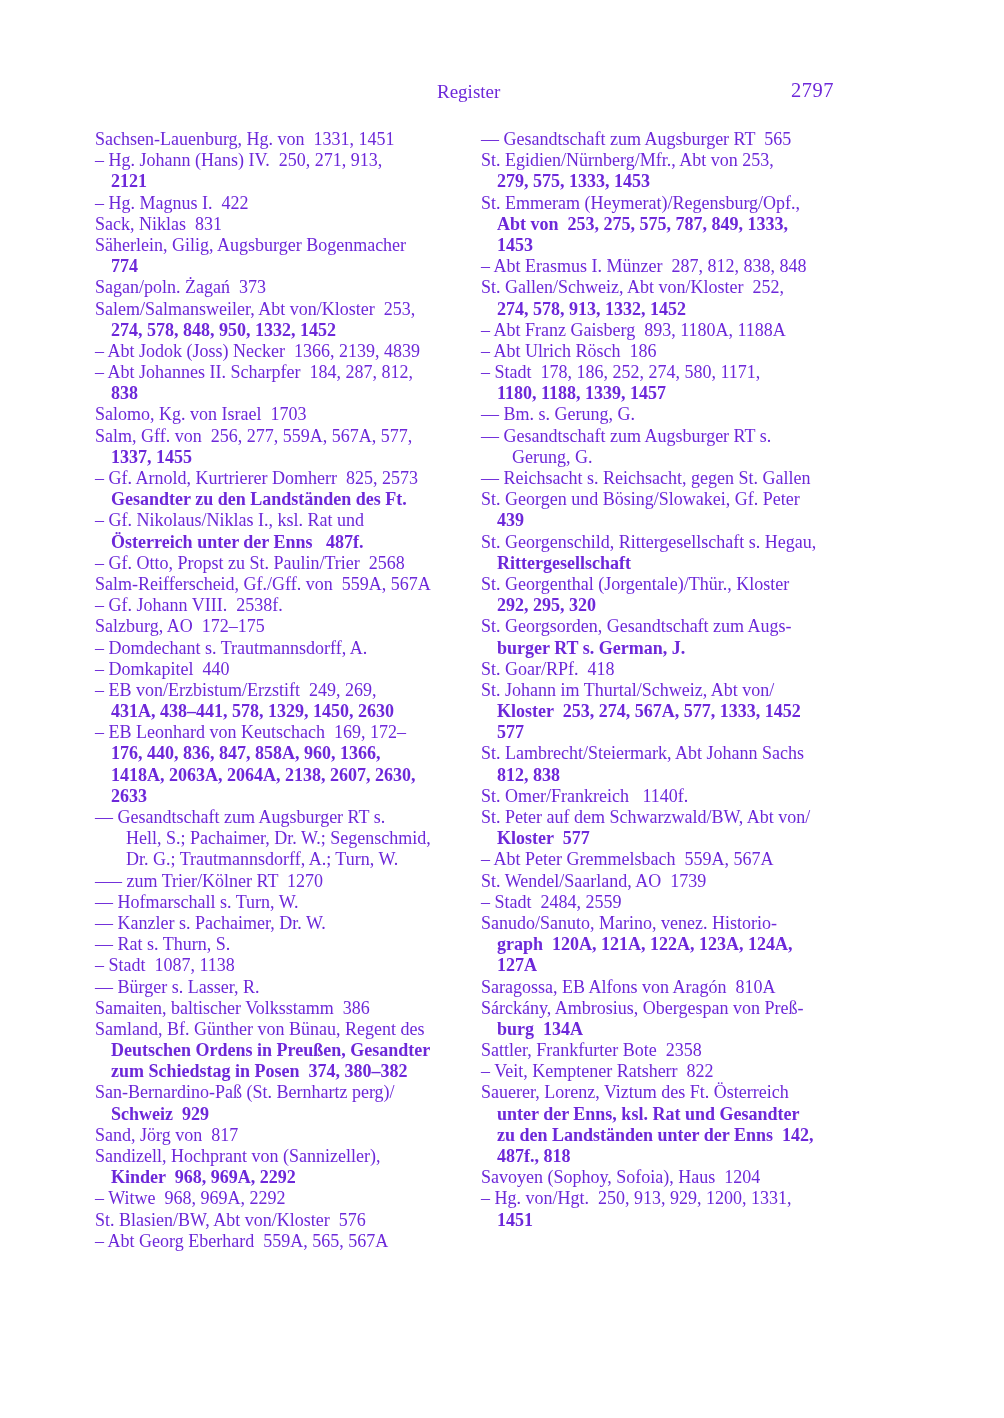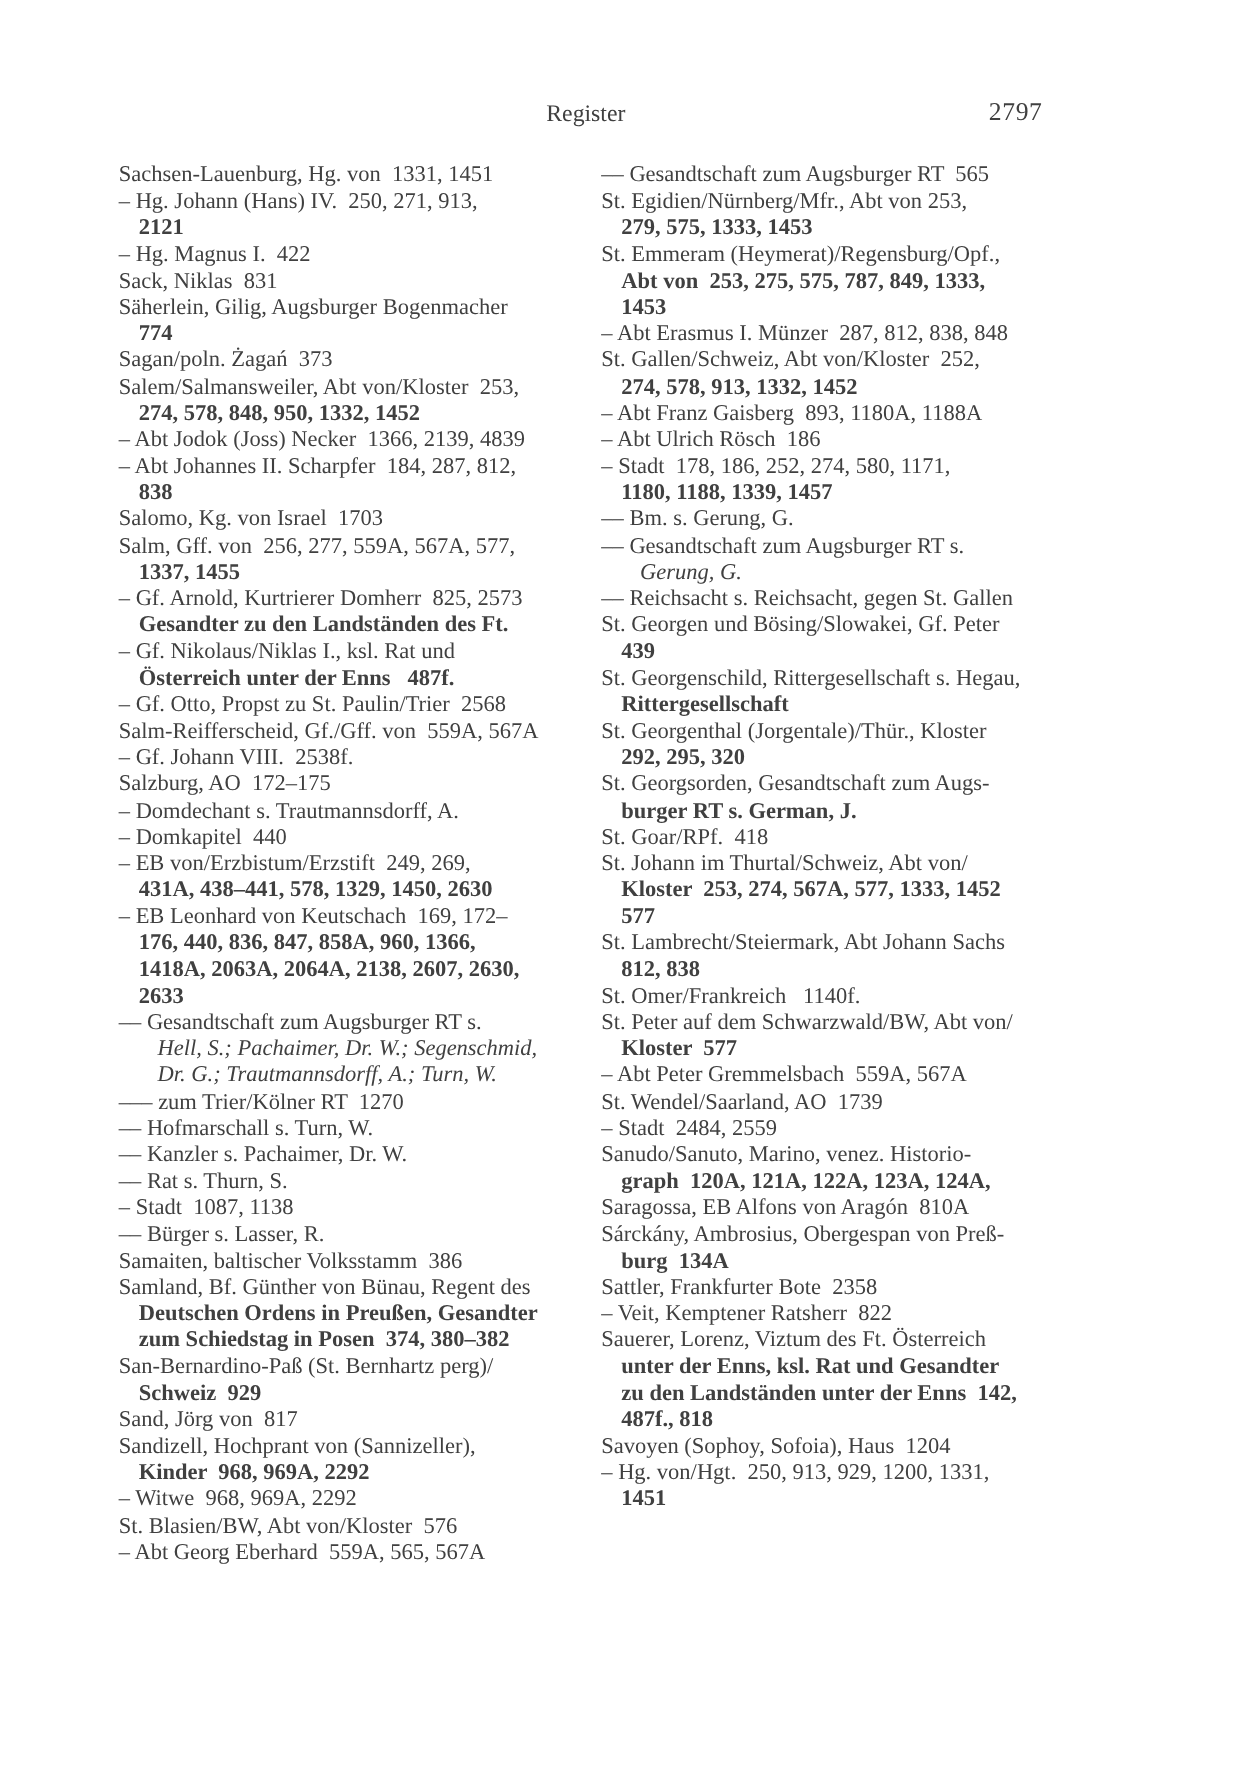--- a/index.html
+++ b/index.html
@@ -6,21 +6,21 @@
   body {
     width: 1004px; height: 1418px;
     background: #ffffff;
     overflow: hidden;
   }
   .page {
     position: relative;
     width: 1004px; height: 1418px;
     background: #ffffff;
     font-family: "Liberation Serif", serif;
-    color: #404040;
+    color: #6d28d9;
   }
   .running-title {
     position: absolute;
     left: 437px; top: 80px;
     font-size: 19px;
     line-height: 24px;
     white-space: pre;
   }
   .page-number {
     position: absolute;
@@ -36,21 +36,21 @@
   }
   .col-left  { left: 95px;  width: 382px; }
   .col-right { left: 481px; width: 395px; }
   .line {
     height: 21.2px;
     line-height: 21.2px;
     font-size: 18px;
     white-space: pre;
   }
   .indent-1 { padding-left: 16px; font-weight: bold; }
-  .indent-2 { padding-left: 31px; font-style: italic; }
+  .indent-2 { padding-left: 31px; }
 </style>
 </head>
 <body>
 
 <div class="page">
   <div class="running-title">Register</div>
   <div class="page-number">2797</div>
   <div class="col col-left" id="col-left">
       <div class="line indent-0">Sachsen-Lauenburg, Hg. von  1331, 1451</div>
       <div class="line indent-0">– Hg. Johann (Hans) IV.  250, 271, 913,</div>
@@ -139,20 +139,21 @@
       <div class="line indent-0">St. Lambrecht/Steiermark, Abt Johann Sachs</div>
       <div class="line indent-1">812, 838</div>
       <div class="line indent-0">St. Omer/Frankreich   1140f.</div>
       <div class="line indent-0">St. Peter auf dem Schwarzwald/BW, Abt von/</div>
       <div class="line indent-1">Kloster  577</div>
       <div class="line indent-0">– Abt Peter Gremmelsbach  559A, 567A</div>
       <div class="line indent-0">St. Wendel/Saarland, AO  1739</div>
       <div class="line indent-0">– Stadt  2484, 2559</div>
       <div class="line indent-0">Sanudo/Sanuto, Marino, venez. Historio-</div>
       <div class="line indent-1">graph  120A, 121A, 122A, 123A, 124A,</div>
+      <div class="line indent-1">127A</div>
       <div class="line indent-0">Saragossa, EB Alfons von Aragón  810A</div>
       <div class="line indent-0">Sárckány, Ambrosius, Obergespan von Preß-</div>
       <div class="line indent-1">burg  134A</div>
       <div class="line indent-0">Sattler, Frankfurter Bote  2358</div>
       <div class="line indent-0">– Veit, Kemptener Ratsherr  822</div>
       <div class="line indent-0">Sauerer, Lorenz, Viztum des Ft. Österreich</div>
       <div class="line indent-1">unter der Enns, ksl. Rat und Gesandter</div>
       <div class="line indent-1">zu den Landständen unter der Enns  142,</div>
       <div class="line indent-1">487f., 818</div>
       <div class="line indent-0">Savoyen (Sophoy, Sofoia), Haus  1204</div>

